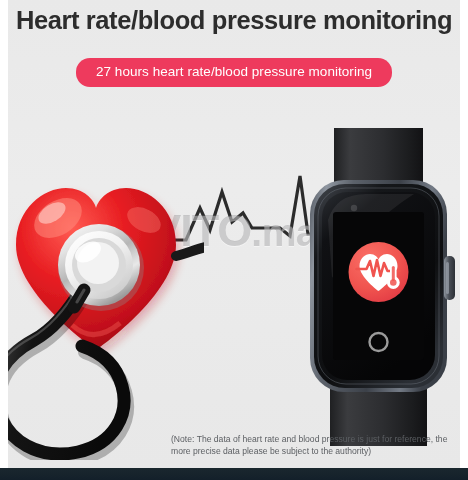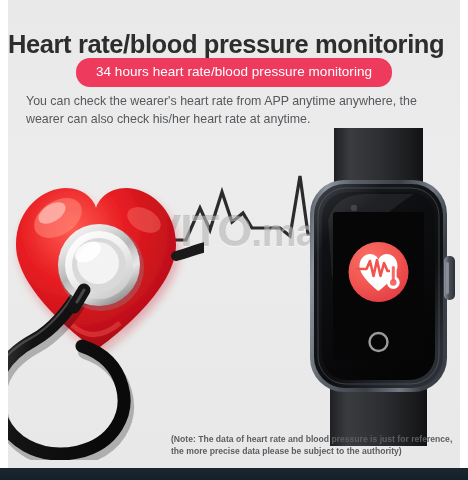--- a/index.html
+++ b/index.html
@@ -28,21 +28,21 @@
   .bottom-strip{
     position:absolute;
     left:0; bottom:0;
     width:468px; height:12px;
     background:#16232a;
     background:linear-gradient(180deg,#1a272e 0%,#13202a 100%);
   }
   
   .title{
     position:absolute;
-    left:0; top:30px; width:395px;
+    left:0; top:6px; width:452px;
     text-align:center;
     font-size:25.5px;
     font-weight:bold;
     letter-spacing:-0.4px;
     color:#2d2d2d;
     white-space:nowrap;
   }
   .pill-wrap{
     position:absolute;
     left:0; top:58px; width:452px;
@@ -100,37 +100,35 @@
     width:165px; height:318px;
   }
   
   .note{
     position:absolute;
     left:163px; top:433px;
     width:285px;
     font-size:8.6px;
     line-height:12.4px;
     color:#5b5e62;
-    font-weight:bold;
   }
 </style>
 </head>
 <body>
 
 <div id="page">
 
   <div class="sheet">
 
     <div class="title">Heart rate/blood pressure monitoring</div>
 
     <div class="pill-wrap">
-      <span class="pill">34 hours heart rate/blood pressure monitoring</span>
-    </div>
-
-    <div class="lede">You can check the wearer's heart rate from APP anytime anywhere, the wearer can also check his/her heart rate at anytime.</div>
+      <span class="pill">27 hours heart rate/blood pressure monitoring</span>
+    </div>
+
 
     <div class="ecg">
       <svg width="175" height="90" viewBox="0 0 175 90">
         <polyline points="0,72 38,72 52,40 62,62 74,24 84,54 95,45 104,60 132,60 142,68 152,8 160,66 165,66 175,66" fill="none" stroke="#2b2b2b" stroke-width="3.2" stroke-linejoin="miter" stroke-linecap="butt"></polyline>
       </svg>
     </div>
 
     <div class="watermark">
       <span>AVITO</span><span class="dom">.ma</span>
     </div>

